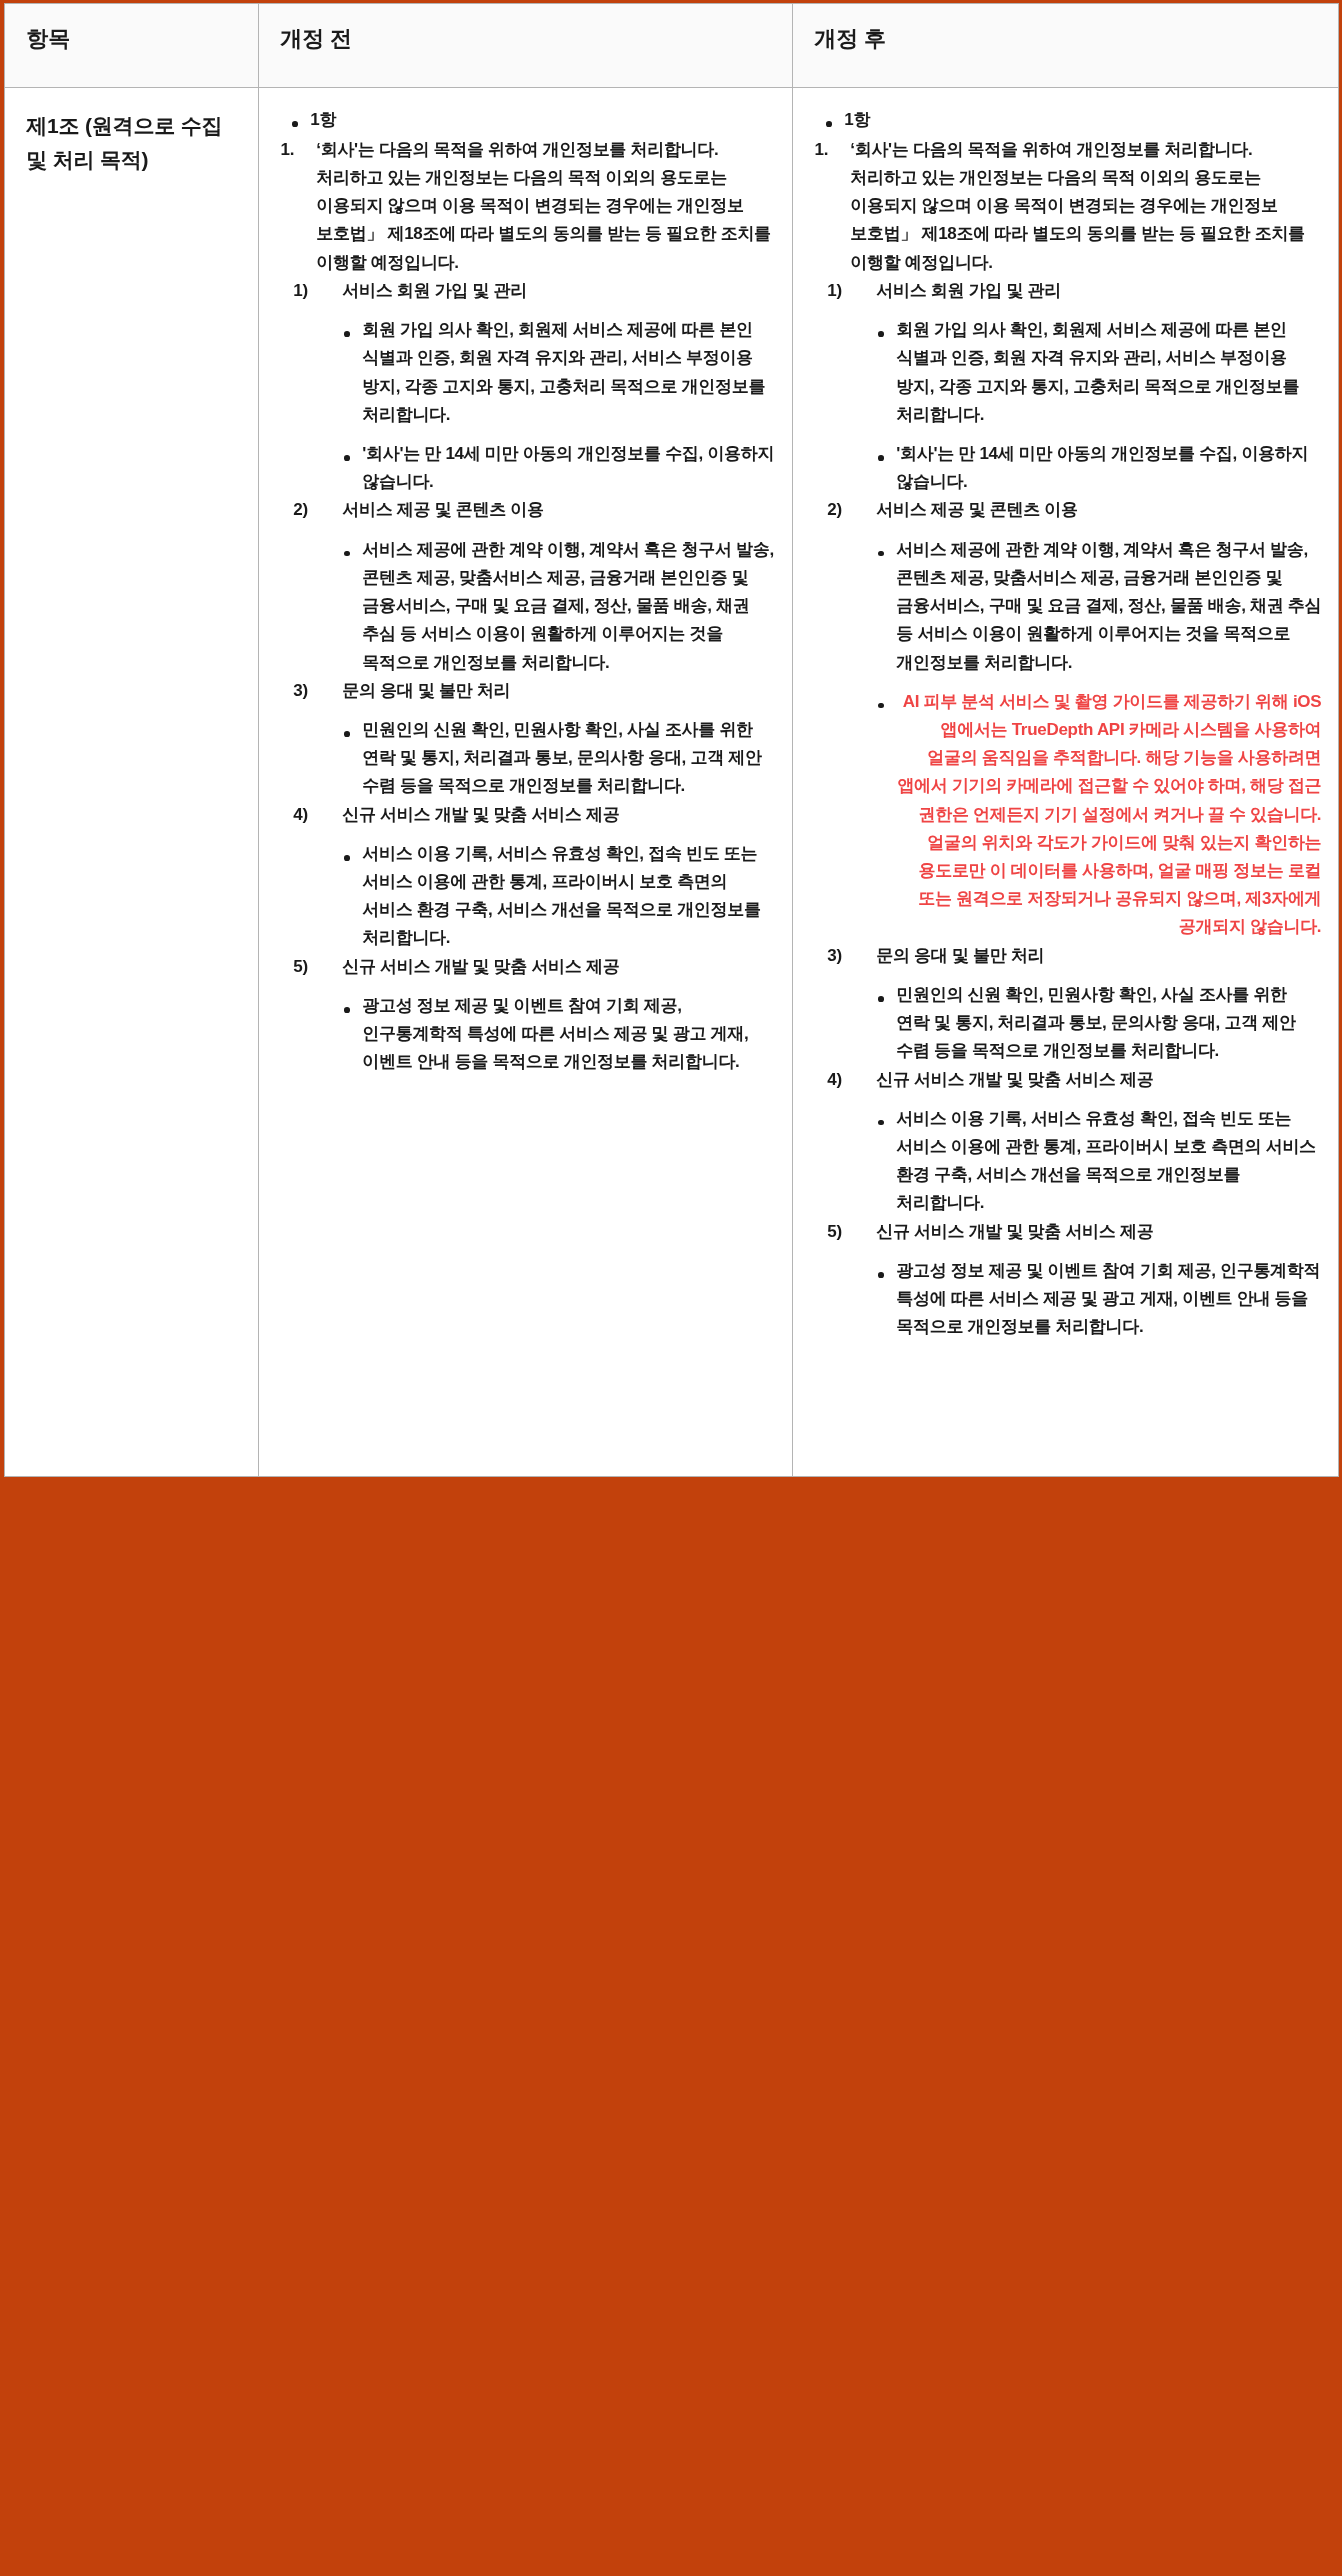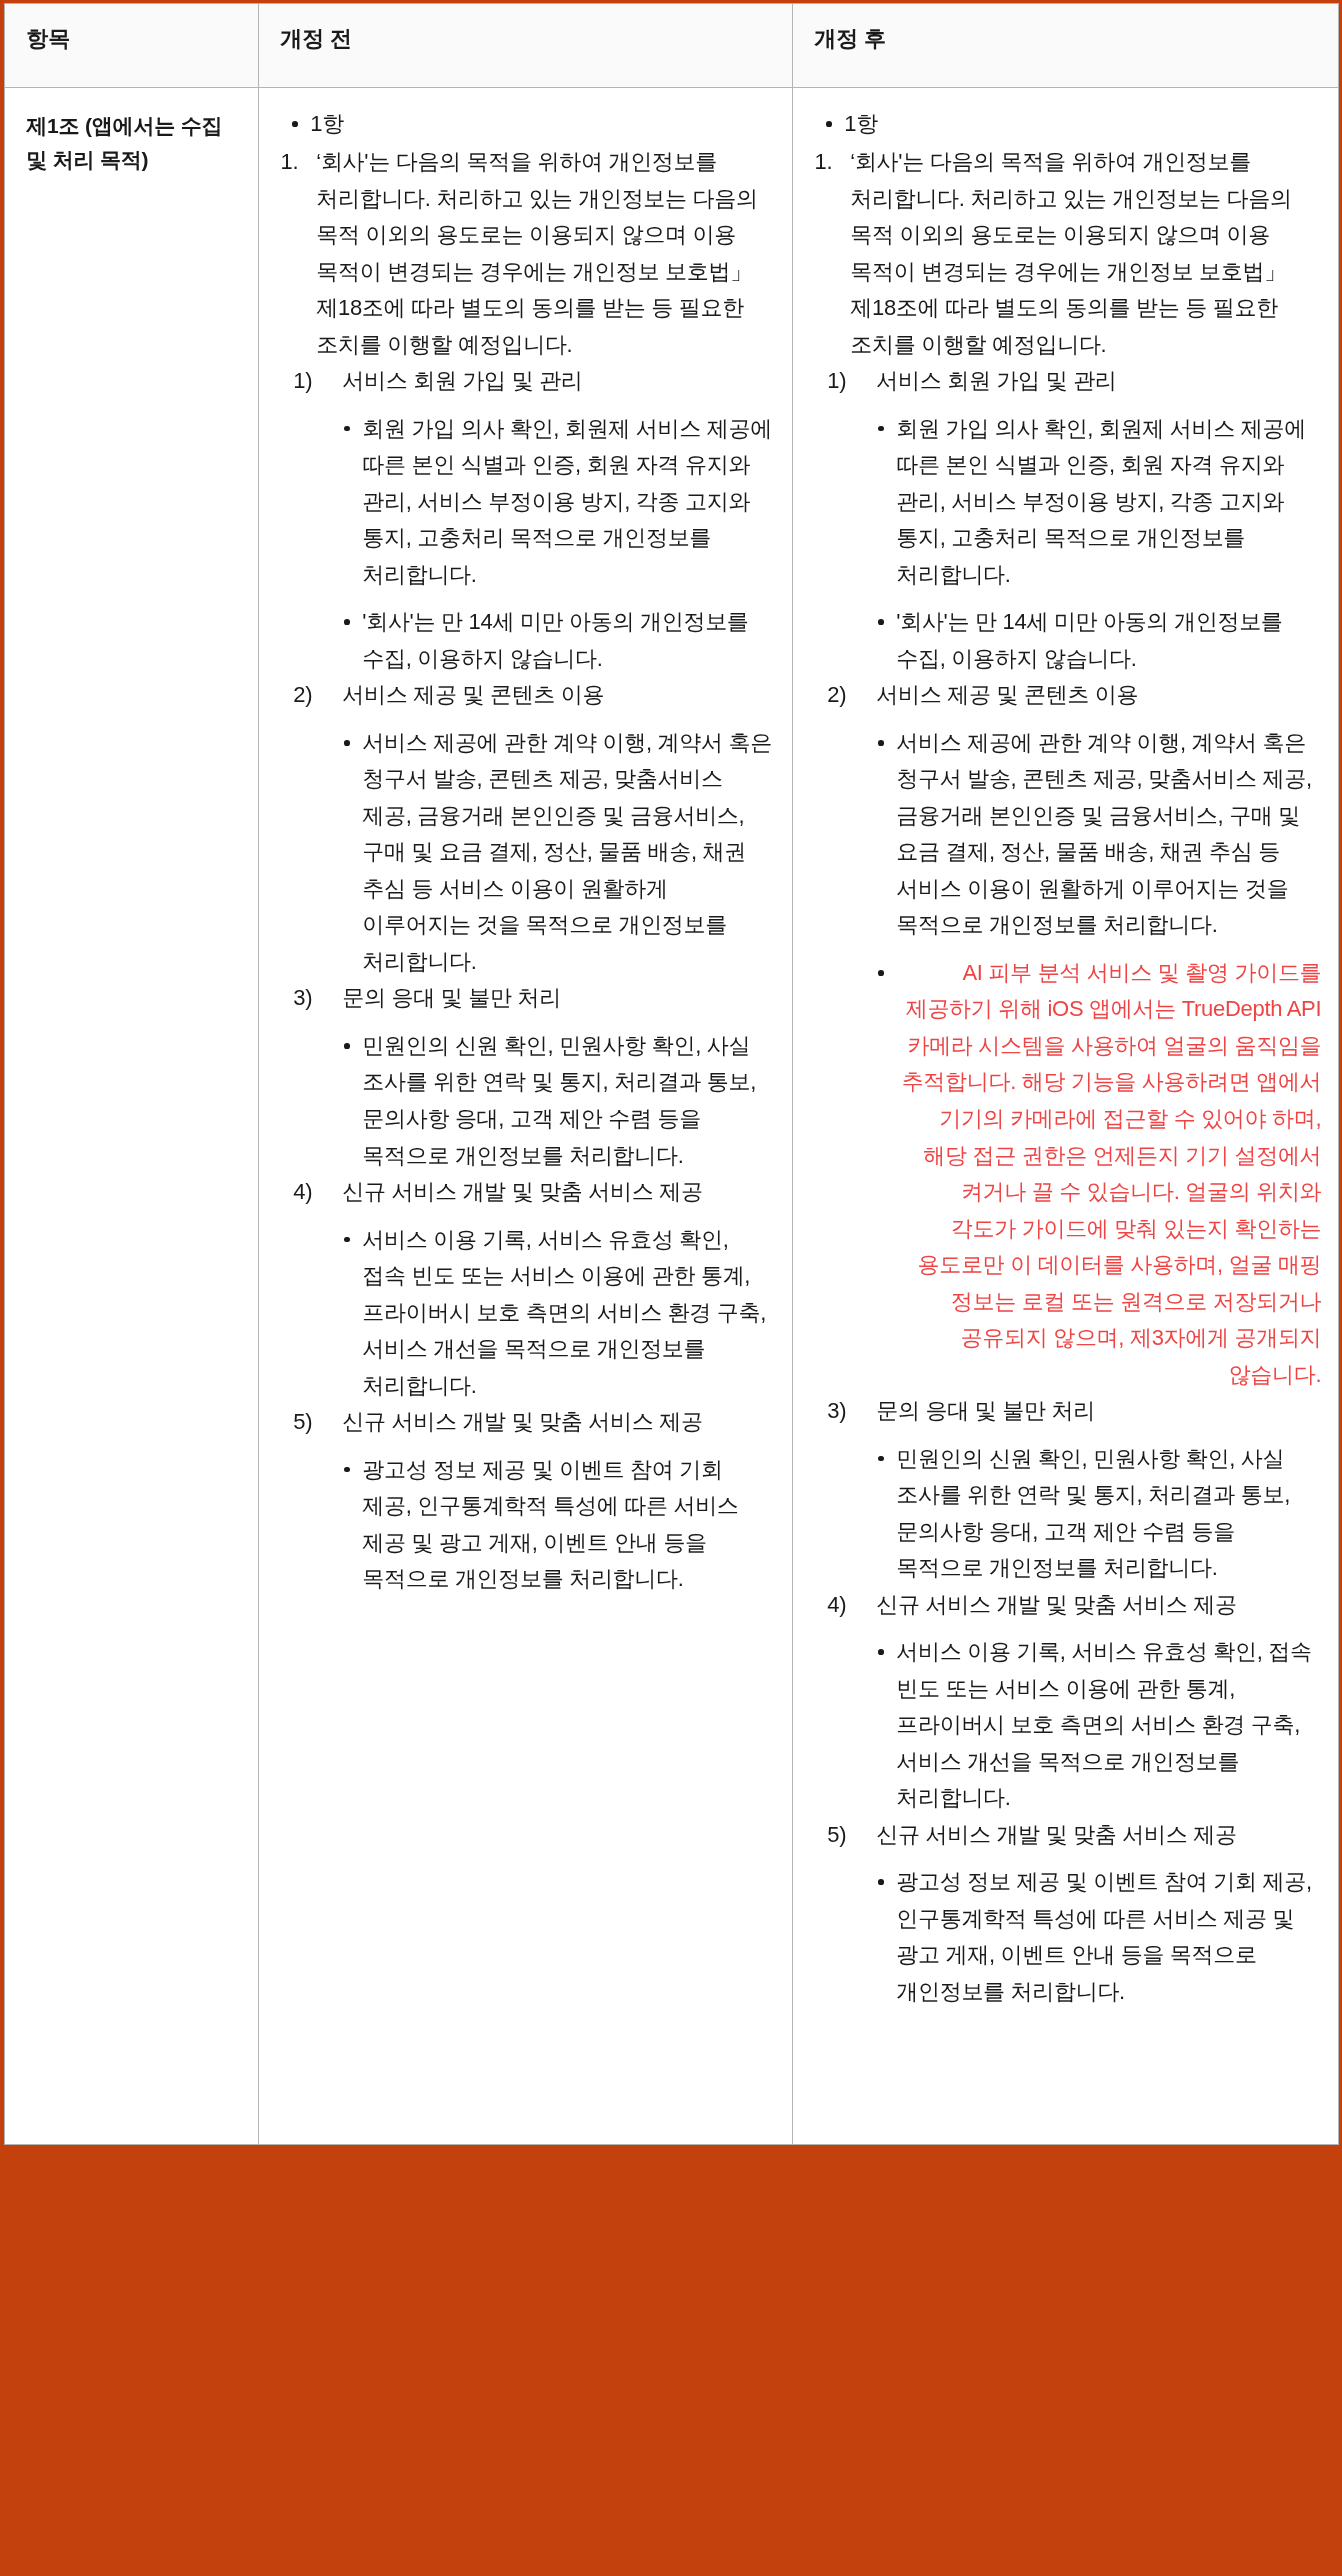--- a/index.html
+++ b/index.html
@@ -73,25 +73,25 @@
 
   
   .doc-list {
     margin: 0;
     padding: 0;
     list-style: none;
   }
 
   .li {
     position: relative;
-    font-size: 22px;
+    font-size: 17px;
     line-height: 1.66;
     letter-spacing: -0.3px;
     color: #1a1a1a;
-    font-weight: 400;
+    font-weight: 700;
     word-break: keep-all;
     overflow-wrap: break-word;
   }
 
   
   .li.lvl-bullet {
     padding-left: 34px;
     margin-bottom: 1.4px;
   }
   .li.lvl-bullet::before {
@@ -174,21 +174,21 @@
         <th>항목</th>
         <th>개정 전</th>
         <th>개정 후</th>
       </tr>
     </thead>
 
     <tbody>
       <tr>
 
         <td class="cell-item">
-          <div class="item-title">제1조 (앱에서는 수집 및 처리 목적)</div>
+          <div class="item-title">제1조 (원격으로 수집 및 처리 목적)</div>
         </td>
 
         <td>
           <ul class="doc-list" id="list-before">
               <li class="li lvl-bullet"><span class="body">1항</span></li>
               <li class="li lvl-decimal"><span class="marker">1.</span><span class="body">‘회사'는 다음의 목적을 위하여 개인정보를 처리합니다. 처리하고 있는 개인정보는 다음의 목적 이외의 용도로는 이용되지 않으며 이용 목적이 변경되는 경우에는 개인정보 보호법」 제18조에 따라 별도의 동의를 받는 등 필요한 조치를 이행할 예정입니다.</span></li>
               <li class="li lvl-paren">
                 <span class="marker">1)</span>
                 <span class="body">서비스 회원 가입 및 관리</span>
               </li>

